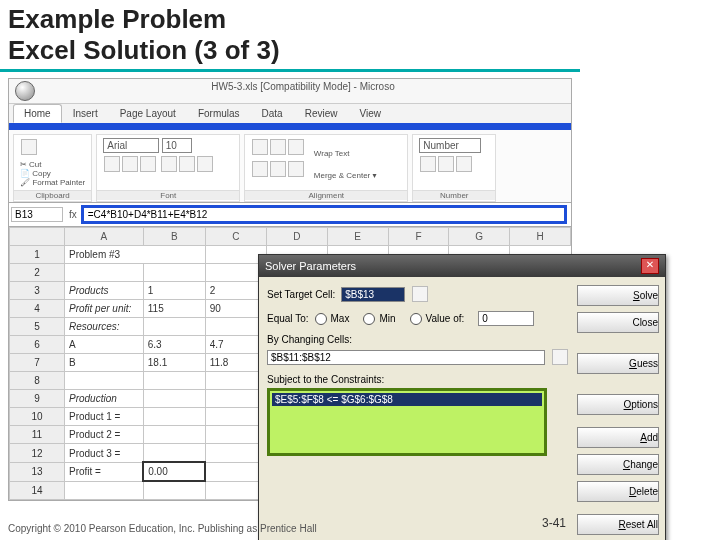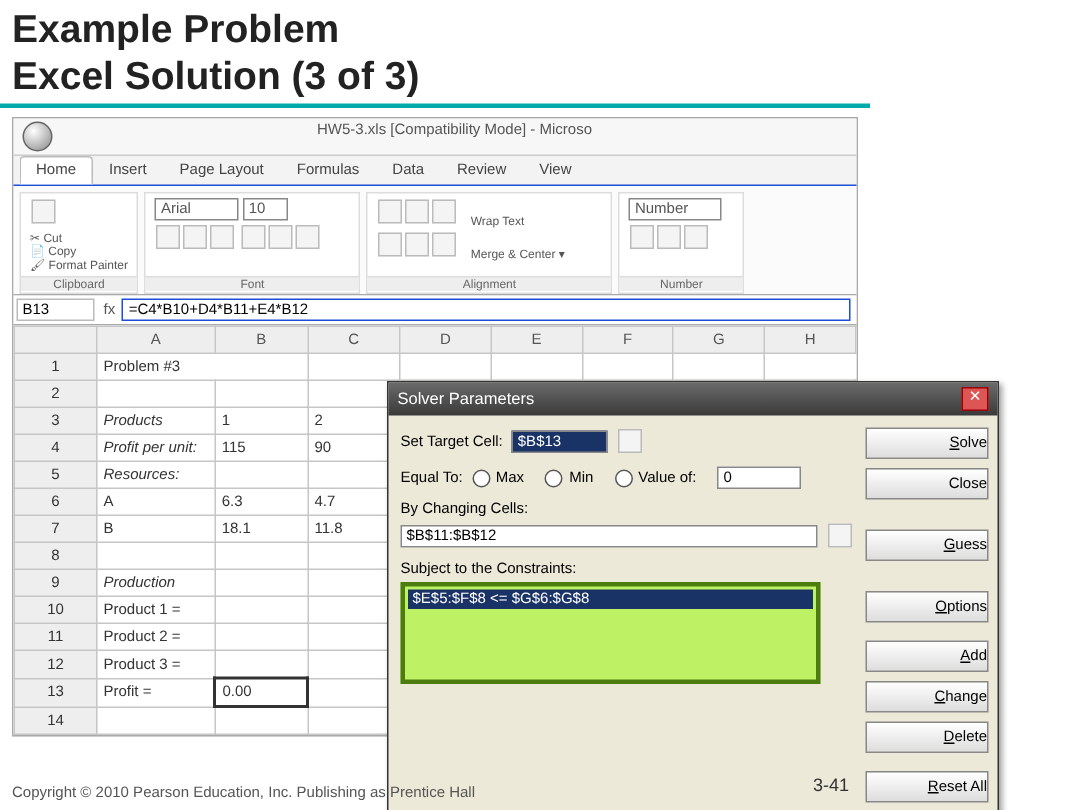--- a/index.html
+++ b/index.html
@@ -2,31 +2,31 @@
 <html><head>
 <meta charset="utf-8">
 <style>
 html,body{margin:0;padding:0;font-family:Arial,Helvetica,sans-serif;font-size:11px;background:#fff;color:#000;width:720px;height:540px;overflow:hidden}
 .slide{position:relative;width:580px;height:540px}
 .title{font-size:26px;font-weight:bold;color:#222;padding:4px 0 0 8px;line-height:1.18}
 .titlebar{height:3px;background:#0aa;margin-top:4px}
 .excel{margin:6px 8px 13px 8px;border:1px solid #aaa;background:#e8e8e8}
 .ex-top{background:#f7f7f7;border-bottom:1px solid #ccc;padding:2px 6px;font-size:10px;color:#555;display:flex;justify-content:space-between}
 .orb{display:inline-block;width:18px;height:18px;border-radius:50%;background:radial-gradient(circle at 35% 30%,#fff,#888);border:1px solid #666;vertical-align:middle;margin-right:6px}
-.tabs{display:flex;align-items:center;background:#f3f3f3;border-bottom:1px solid #1d4ed8;padding:0 4px}
+.tabs{display:flex;align-items:center;background:#f3f3f3;border-bottom:7px solid #1d4ed8;padding:0 4px}
 .tab{padding:3px 10px;font-size:10px;color:#444;border:1px solid transparent;cursor:default}
 .tab.active{background:#fff;border:1px solid #bbb;border-bottom:1px solid #fff;border-radius:3px 3px 0 0}
 .ribbon{display:flex;background:#fbfbfb;border-bottom:1px solid #aaa;padding:4px 4px 0;font-size:9px;color:#555}
 .rgroup{border:1px solid #ddd;padding:3px 6px 14px;margin-right:4px;position:relative;min-width:60px;background:#fff}
 .rgroup .lbl{position:absolute;bottom:1px;left:0;right:0;text-align:center;font-size:8px;color:#666;background:#eee;border-top:1px solid #ddd}
 .rbtn{display:inline-block;width:14px;height:14px;border:1px solid #bbb;margin:1px;background:#f4f4f4}
 .fbar{display:flex;align-items:center;background:#fff;border-bottom:1px solid #aaa;font-size:10px}
 .namebox{width:44px;border:1px solid #bbb;padding:1px 3px;background:#fff;margin:2px}
 .fx{padding:0 4px;color:#555}
-.formula{flex:1;border:1px solid #1d4ed8;padding:1px 4px;background:#fff;margin:2px 4px 2px 0}
+.formula{flex:1;border:3px solid #1d4ed8;padding:1px 4px;background:#fff;margin:2px 4px 2px 0}
 table.sheet{border-collapse:collapse;width:100%;background:#fff}
 table.sheet th,table.sheet td{border:1px solid #c6c6c6;padding:1px 4px;font-size:10px;height:15px;text-align:left;color:#333;min-width:46px}
 table.sheet th{background:#eee;color:#555;font-weight:normal;text-align:center}
 table.sheet td.rowh{background:#eee;text-align:center;width:18px;min-width:18px}
 td.r{text-align:right}
 td.c{text-align:center}
 td.i{font-style:italic}
 .dialog{position:absolute;left:258px;top:254px;width:406px;background:#ece9d8;border:1px solid #333;box-shadow:2px 2px 4px rgba(0,0,0,.4);font-size:10px}
 .dlg-tbar{background:linear-gradient(#6a6a6a,#3a3a3a);color:#fff;font-weight:normal;padding:3px 6px;display:flex;justify-content:space-between;align-items:center;font-size:11px}
 .dlg-x{background:#d55;border:1px solid #900;width:16px;height:14px;text-align:center;line-height:12px;font-size:10px;color:#fff}

